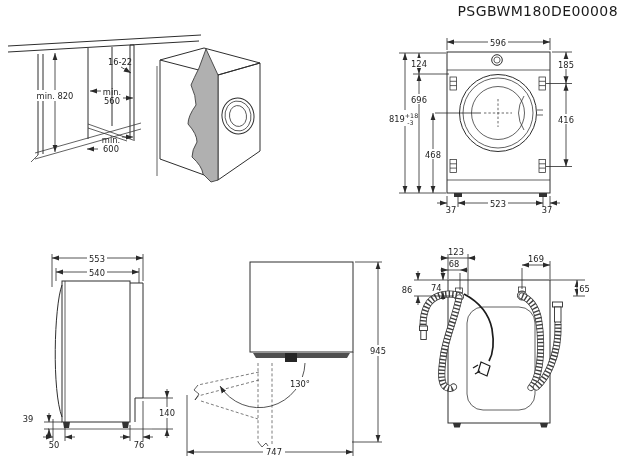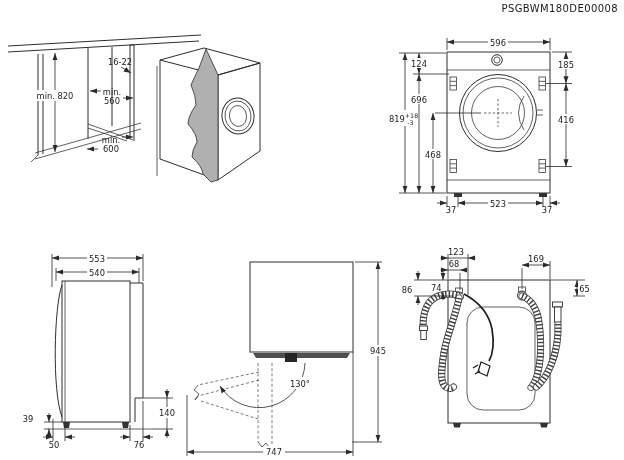--- a/index.html
+++ b/index.html
@@ -1,18 +1,18 @@
 <!DOCTYPE html>
 <html><head>
 <meta charset="utf-8">
 <style>
   html,body{margin:0;padding:0;background:#fff;}
   #stage{position:relative;width:624px;height:460px;background:#ffffff;overflow:hidden;
          font-family:"DejaVu Sans","Liberation Sans",sans-serif;}
-  #doc-code{position:absolute;top:3px;right:6px;font-size:10px;color:#1a1a1a;letter-spacing:.4px;}
+  #doc-code{position:absolute;top:3px;right:6px;font-size:14px;color:#1a1a1a;letter-spacing:.4px;}
   .panel{position:absolute;}
   svg text{font-family:"DejaVu Sans","Liberation Sans",sans-serif;font-size:8.3px;fill:#1d1d1d;}
   svg .ln{stroke:#2e2e2e;stroke-width:1;fill:none;}
   svg .thin{stroke:#2e2e2e;stroke-width:.75;fill:none;}
   svg .dim{stroke:#2a2a2a;stroke-width:.8;fill:none;}
   svg .dash{stroke:#5a5a5a;stroke-width:.8;fill:none;stroke-dasharray:3 2.2;}
   svg .wbg{fill:#ffffff;}
   svg .hoseA{stroke:#3f3f3f;stroke-width:7;fill:none;stroke-linecap:round;}
   svg .hoseB{stroke:#ffffff;stroke-width:5.4;fill:none;stroke-linecap:round;}
   svg .hoseC{stroke:#3f3f3f;stroke-width:6.4;fill:none;stroke-dasharray:1.4 2.1;}

